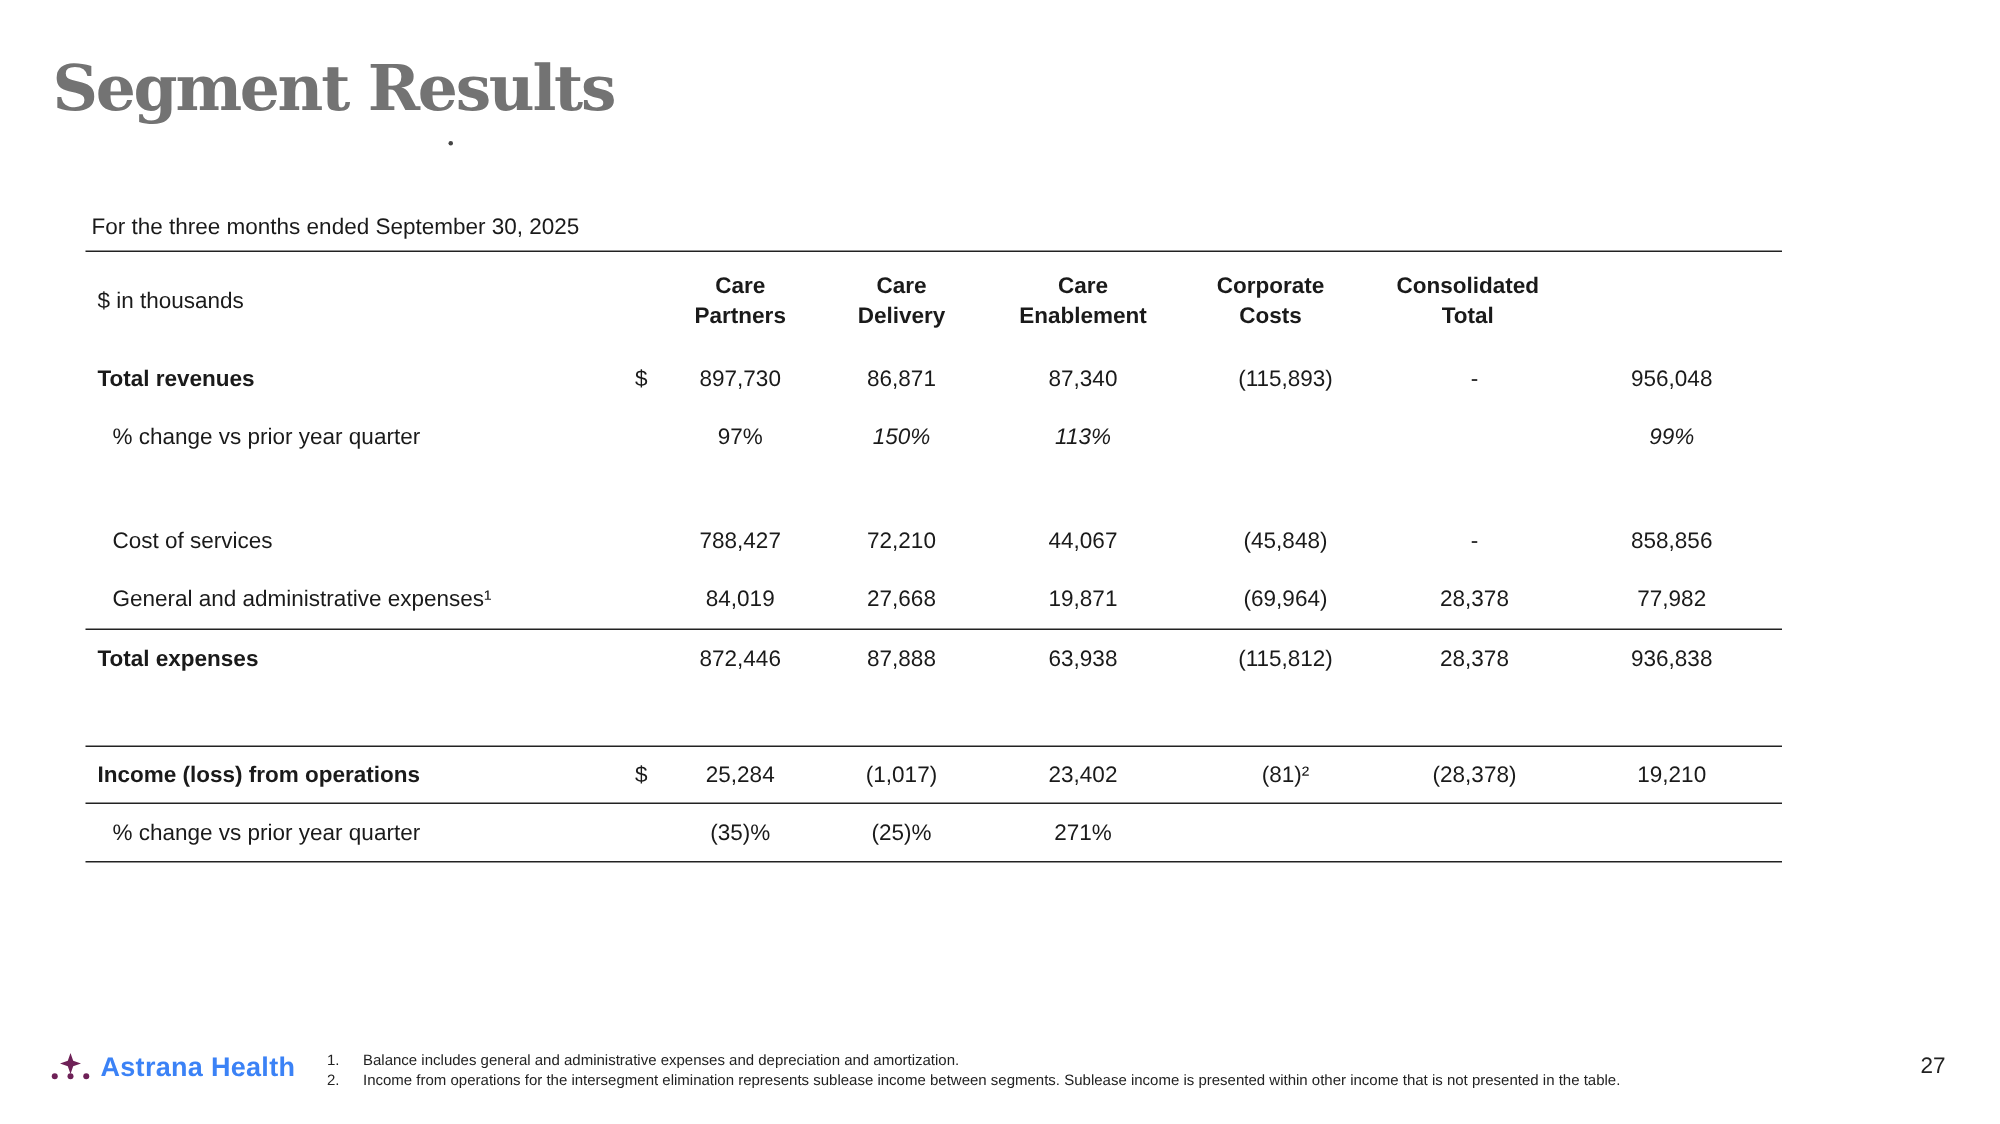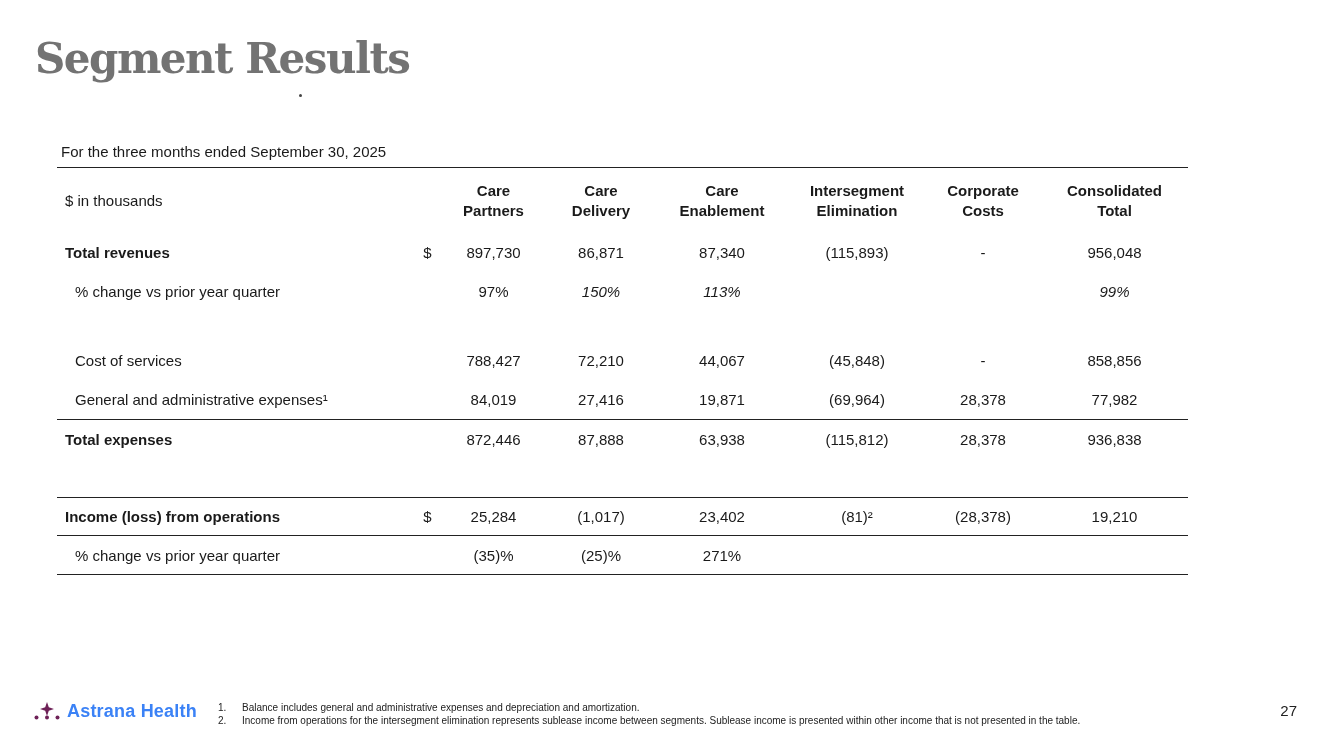--- a/index.html
+++ b/index.html
@@ -84,24 +84,20 @@
       <div>Care</div>
       <div>Partners</div>
     </div>
     <div class="col c1 hdr2">
       <div>Care</div>
       <div>Delivery</div>
     </div>
     <div class="col c2 hdr2">
       <div>Care</div>
       <div>Enablement</div>
-    </div>
-    <div class="col c3 hdr2">
-      <div>Intersegment</div>
-      <div>Elimination</div>
     </div>
     <div class="col c4 hdr2">
       <div>Corporate</div>
       <div>Costs</div>
     </div>
     <div class="col c5 hdr2">
       <div>Consolidated</div>
       <div>Total</div>
     </div>
   </div>
@@ -138,21 +134,21 @@
     <div class="col c2">44,067</div>
     <div class="col c3">(45,848)</div>
     <div class="col c4">-</div>
     <div class="col c5">858,856</div>
   </div>
 
   <div class="trow r-std">
     <div class="c-label indent">General and administrative expenses¹</div>
     <div class="c-dollar"></div>
     <div class="col c0">84,019</div>
-    <div class="col c1">27,416</div>
+    <div class="col c1">27,668</div>
     <div class="col c2">19,871</div>
     <div class="col c3">(69,964)</div>
     <div class="col c4">28,378</div>
     <div class="col c5">77,982</div>
   </div>
 
   <div class="trow r-std bt">
     <div class="c-label bold">Total expenses</div>
     <div class="c-dollar"></div>
     <div class="col c0">872,446</div>

